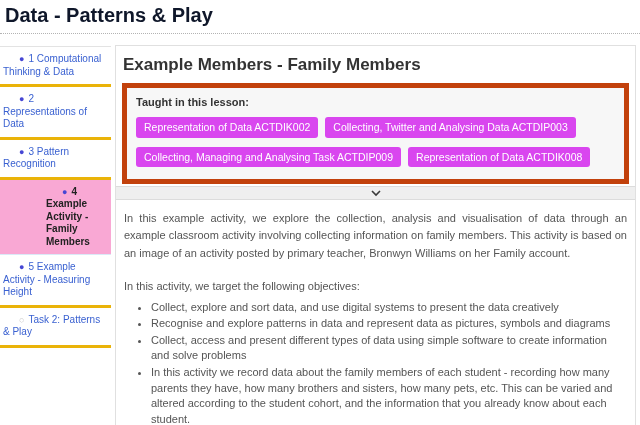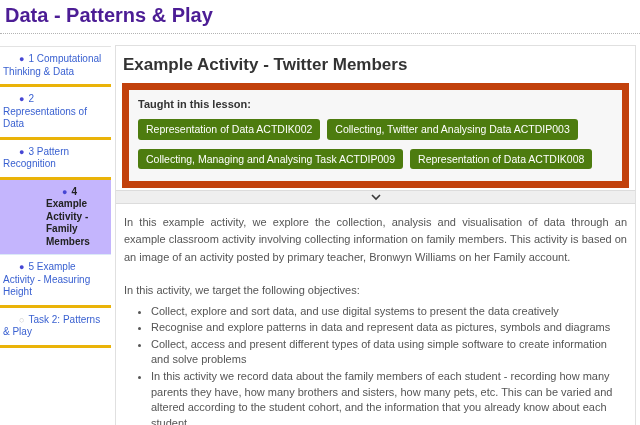--- a/index.html
+++ b/index.html
@@ -5,21 +5,21 @@
   html,body{margin:0;padding:0;}
   body{
     width:640px;height:425px;overflow:hidden;position:relative;
     background:#ffffff;
     font-family:"Liberation Sans", sans-serif;
     -webkit-font-smoothing:antialiased;
   }
   
   .page-header{position:absolute;left:0;top:0;width:640px;}
   .page-title{
-    margin:4px 0 0 5px;font-size:20px;font-weight:bold;color:#4c1d95;letter-spacing:0;
+    margin:4px 0 0 5px;font-size:20px;font-weight:bold;color:#0f172a;letter-spacing:0;
   }
   .dotted-sep{
     position:absolute;left:0;top:33px;width:640px;height:0;
     border-top:1px dotted #b3b3b3;
   }
   
   .sidebar{
     position:absolute;left:0;top:46px;width:111px;
     border-top:1px solid #e3e3e3;
     font-size:10px;line-height:1.25;
@@ -28,39 +28,39 @@
     display:block;position:relative;
     padding:6px 4px 6px 3px;text-indent:16px;
     border-bottom:3px solid #eab308;
     color:#3a61d1;text-decoration:none;cursor:pointer;
   }
   .side-item .bullet{
     color:#4646d4;font-size:9px;margin-right:4px;text-indent:0;
   }
   .side-item.open-bullet .bullet{color:#c9c9c9;}
   .side-item.active{
-    background:#c4b5fd;color:#222222;font-weight:bold;border-bottom:1px solid #dbe9f7;padding-left:46px;
+    background:#f9a8d4;color:#222222;font-weight:bold;border-bottom:1px solid #dbe9f7;padding-left:46px;
   }
   
   .content{
     position:absolute;left:115px;top:45px;right:4px;bottom:-2px;
     background:#ffffff;border:1px solid #e0e0e0;
   }
   .section-heading{
     margin:9px 7px 8px 7px;font-size:17px;font-weight:bold;color:#333333;
   }
   .taught-box{
     margin:8px 6px 0 6px;
-    background:#f7f7f7;border:7px solid #c2410c;
+    background:#f7f7f7;border:5px solid #c2410c;
     padding:8px 2px 12px 9px;
   }
   .taught-label{font-size:11px;font-weight:bold;color:#333333;margin:0 0 9px 0;}
   .badges{display:flex;flex-wrap:wrap;gap:9px 7px;max-width:500px;}
   .badge{
-    display:inline-block;background:#4d7c0f;color:#ffffff;
+    display:inline-block;background:#d946ef;color:#ffffff;
     font-size:10.5px;line-height:1;padding:5px 8px 5px 8px;border-radius:3px;
     cursor:pointer;white-space:nowrap;
   }
   .collapse-bar{
     margin-top:2px;height:12px;background:#efefef;
     border-top:1px solid #dcdcdc;border-bottom:1px solid #dcdcdc;
     display:flex;align-items:center;justify-content:center;cursor:pointer;
   }
   .body-text{
     padding:1px 8px 0 8px;color:#555555;font-size:11px;line-height:1.58;
@@ -84,21 +84,21 @@
 <nav class="sidebar">
   <a class="side-item"><span class="bullet">●</span><span>1 Computational Thinking &amp; Data</span></a>
   <a class="side-item"><span class="bullet">●</span><span>2 Representations of Data</span></a>
   <a class="side-item"><span class="bullet">●</span><span>3 Pattern Recognition</span></a>
   <a class="side-item active"><span class="bullet">●</span><span>4 Example Activity - Family Members</span></a>
   <a class="side-item"><span class="bullet">●</span><span>5 Example Activity - Measuring Height</span></a>
   <a class="side-item open-bullet"><span class="bullet">○</span><span>Task 2: Patterns &amp; Play</span></a>
 </nav>
 
 <main class="content">
-  <h2 class="section-heading">Example Activity - Twitter Members</h2>
+  <h2 class="section-heading">Example Members - Family Members</h2>
 
   <section class="taught-box">
     <div class="taught-label">Taught in this lesson:</div>
     <div class="badges">
       <span class="badge">Representation of Data ACTDIK002</span>
       <span class="badge">Collecting, Twitter and Analysing Data ACTDIP003</span>
       <span class="badge">Collecting, Managing and Analysing Task ACTDIP009</span>
       <span class="badge">Representation of Data ACTDIK008</span>
     </div>
   </section>

